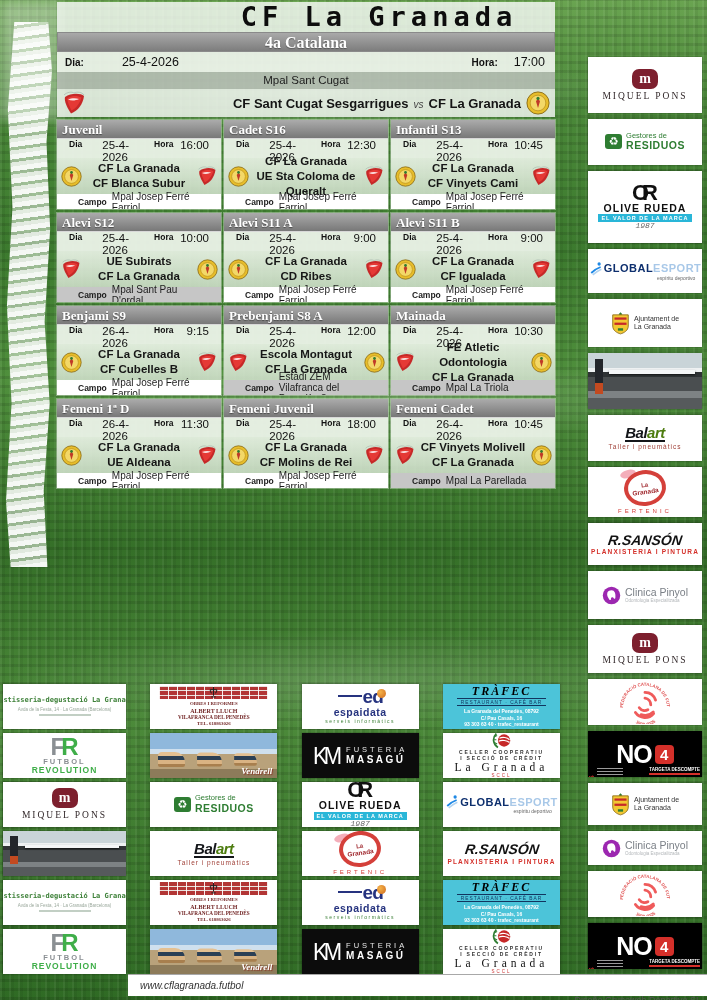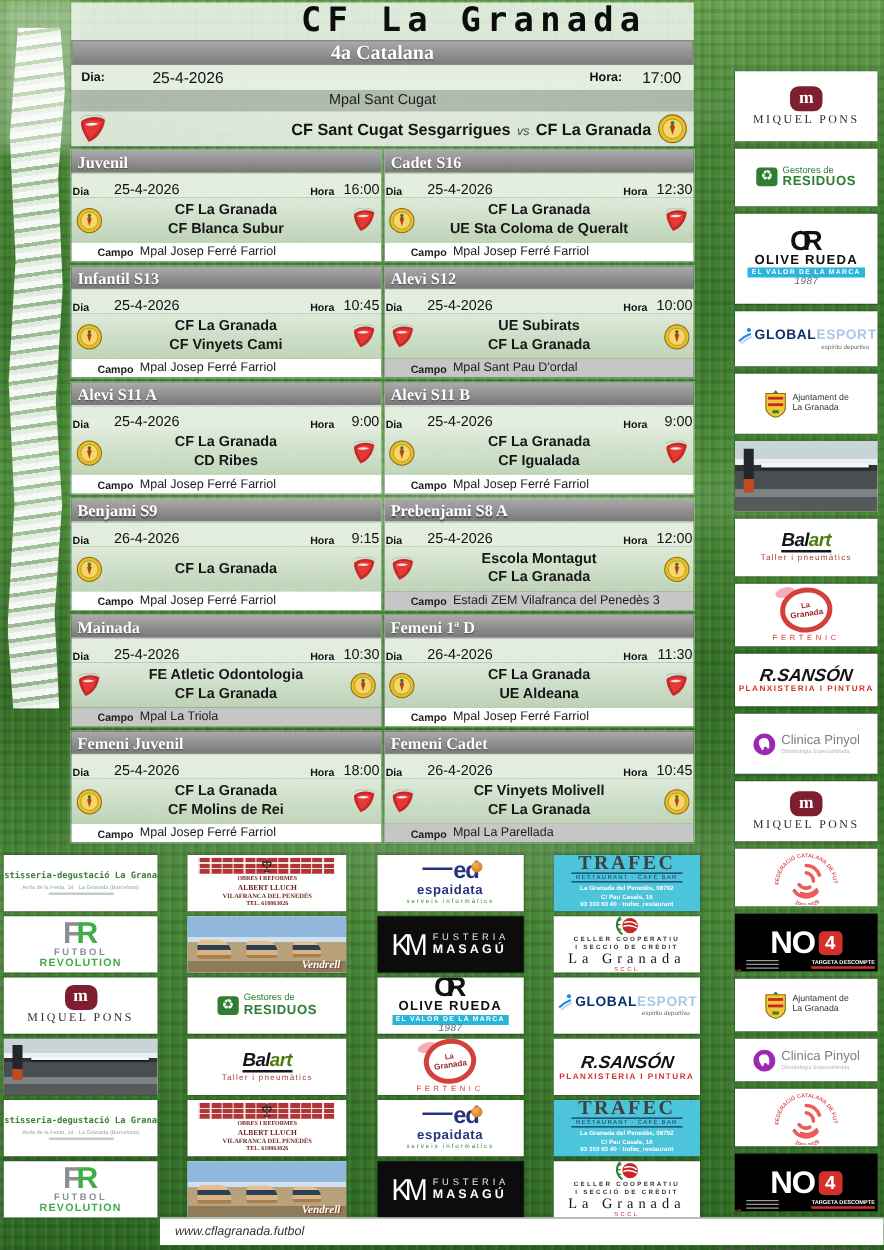--- a/index.html
+++ b/index.html
@@ -33,26 +33,26 @@
   #info-row .lblc{font-size:10px;font-weight:bold;margin-left:8px;}
   #info-row .datec{font-size:12.5px;margin-left:38px;}
   #info-row .spacer{flex:1;}
   #info-row .timec{font-size:12.5px;margin:0 10px 0 16px;}
   #venue-bar{height:17px;line-height:17px;background:rgba(183,190,182,.88);text-align:center;font-size:11.5px;color:#1c1c1c;}
   #match-row{height:28px;display:flex;align-items:center;background:rgba(240,245,238,.85);}
   #match-row .crest{width:34px;display:flex;justify-content:center;flex:none;}
   #match-row .mid{flex:1;text-align:right;font-weight:bold;font-size:13px;color:#141414;}
   #match-row .vs{font-style:italic;font-weight:normal;font-size:10px;color:#444;margin:0 5px;}
 
-  #cards-grid{display:grid;grid-template-columns:1fr 1fr;gap:4px 3px;margin-top:3px;}
+  #cards-grid{display:grid;grid-template-columns:1fr 1fr 1fr;gap:4px 3px;margin-top:3px;}
   .mcard{height:89px;overflow:hidden;box-shadow:0 0 0 1px rgba(255,255,255,.35);}
   .mhead{height:19px;line-height:17px;background:linear-gradient(180deg,#ababab,#787878);
     color:#fff;font-family:"Liberation Serif",serif;font-weight:bold;font-size:13px;
     padding:1px 5px;box-sizing:border-box;text-shadow:0 1px 1px #4a4a4a;border-bottom:1px solid #d8d8d8;}
-  .mdia{height:19px;display:flex;align-items:flex-end;background:rgba(236,243,233,.95);padding:0 1px;box-sizing:border-box;color:#111;}
+  .mdia{height:19px;display:flex;align-items:flex-start;background:rgba(236,243,233,.95);padding:0 12px;box-sizing:border-box;color:#111;}
   .mdia .lbl{font-size:8.5px;font-weight:bold;}
   .mdia .date{font-size:11.5px;margin-left:20px;}
   .mdia .sp{flex:1;}
   .mdia .time{font-size:11.5px;width:36px;text-align:right;}
   .mteams{height:36px;display:flex;align-items:center;background:linear-gradient(180deg,rgba(230,240,226,.95),rgba(208,224,203,.88));}
   .mteams .crest{width:28px;flex:none;display:flex;justify-content:center;}
   .tnames{flex:1;text-align:center;font-weight:bold;font-size:11.5px;line-height:15px;color:#161616;}
   .mcampo{height:15px;display:flex;align-items:center;padding:0 21px;font-size:10px;color:#1d1d1d;box-sizing:border-box;}
   .mcampo .lbl{font-size:8.5px;font-weight:bold;margin-right:5px;}
   .mcampo.home{background:#ffffff;}
@@ -143,21 +143,21 @@
   .ed-name{font-weight:bold;font-size:10.5px;color:#26337f;letter-spacing:.5px;}
   .ed-tag{font-size:5px;color:#3d8038;letter-spacing:1.5px;}
 
   .km{background:#0c0c0c;}
   .km-mono{font-weight:normal;font-size:22px;color:#fff;letter-spacing:-4px;margin-right:8px;
     font-family:"Liberation Sans",sans-serif;transform:scaleY(1.1);}
   .km-1{font-size:7.5px;color:#e8e8e8;letter-spacing:3px;}
   .km-2{font-size:10px;font-weight:bold;color:#fff;letter-spacing:2.5px;}
 
   .tf{background:#4cc4d9;}
-  .tf-name{font-family:"Liberation Serif",serif;font-weight:900;font-size:16px;color:#404040;letter-spacing:2px;line-height:12px;}
+  .tf-name{font-family:"Liberation Serif",serif;font-weight:900;font-size:12px;color:#000000;letter-spacing:2px;line-height:12px;font-style:italic;}
   .tf-sub{font-size:4.8px;color:#12355f;letter-spacing:1px;border-top:1px solid #12355f;border-bottom:1px solid #12355f;padding:.5px 4px;margin-top:1px;}
   .tf-addr{font-size:5px;font-weight:bold;color:#fff;line-height:6.5px;margin-top:2px;text-align:center;}
 
   .ce-l{font-weight:bold;font-size:5px;letter-spacing:1.8px;color:#333;line-height:6px;white-space:nowrap;}
   .ce-name{font-family:"Liberation Serif",serif;font-size:11.5px;letter-spacing:4px;color:#111;line-height:12px;white-space:nowrap;}
   .ce-sub{font-size:4.5px;color:#c33;letter-spacing:2px;}
 
   .fr-f{font-weight:900;font-size:24px;color:#8a8f93;line-height:22px;}
   .fr-r{font-weight:900;font-size:24px;color:#3fae49;margin-left:-4px;line-height:22px;}
   .fr-1{font-weight:bold;font-size:7.5px;color:#8a8f93;letter-spacing:2px;}
@@ -437,20 +437,21 @@
       <span class="crest">
             <svg width="21" height="21" viewBox="0 0 26 26">
               <circle cx="13" cy="13" r="12" fill="#e7bd2a" stroke="#8a6a14"></circle>
               <circle cx="13" cy="13" r="8.5" fill="#f3d867" stroke="#b98f1e" stroke-width=".8"></circle>
               <path d="M13 8l2.2 3.2L13 18.5 10.8 11.2z" fill="#c03a28"></path>
               <circle cx="13" cy="8" r="1.7" fill="#2e7d32"></circle>
             </svg>
           </span>
       <div class="tnames">
         <div>CF La Granada</div>
+        <div>CF Cubelles B</div>
       </div>
       <span class="crest">
             <svg width="22" height="22" viewBox="0 0 26 26">
               <path d="M3 5 C6 2 11 1.5 13 3 C16 1.5 21 2 23 5" stroke="#9fb0a8" fill="none" stroke-width=".8" opacity=".8"></path>
               <path d="M4 7 C10 2.5 20 3 23 6 C22 14 17 21 10 23.5 C6 17.5 3 11 4 7 Z" fill="#c62828"></path>
               <path d="M6.5 8 C11 5.2 17 5.5 20.5 7.5 C19 13 15 18.5 10.5 20.5 C8 15.5 6 11 6.5 8 Z" fill="#e53935"></path>
               <path d="M7 9.5 C10.5 7.8 15 7.8 18 9 C14.5 10.8 10 11 7 9.5 Z" fill="#fff" opacity=".85"></path>
             </svg>
           </span>
     </div>

